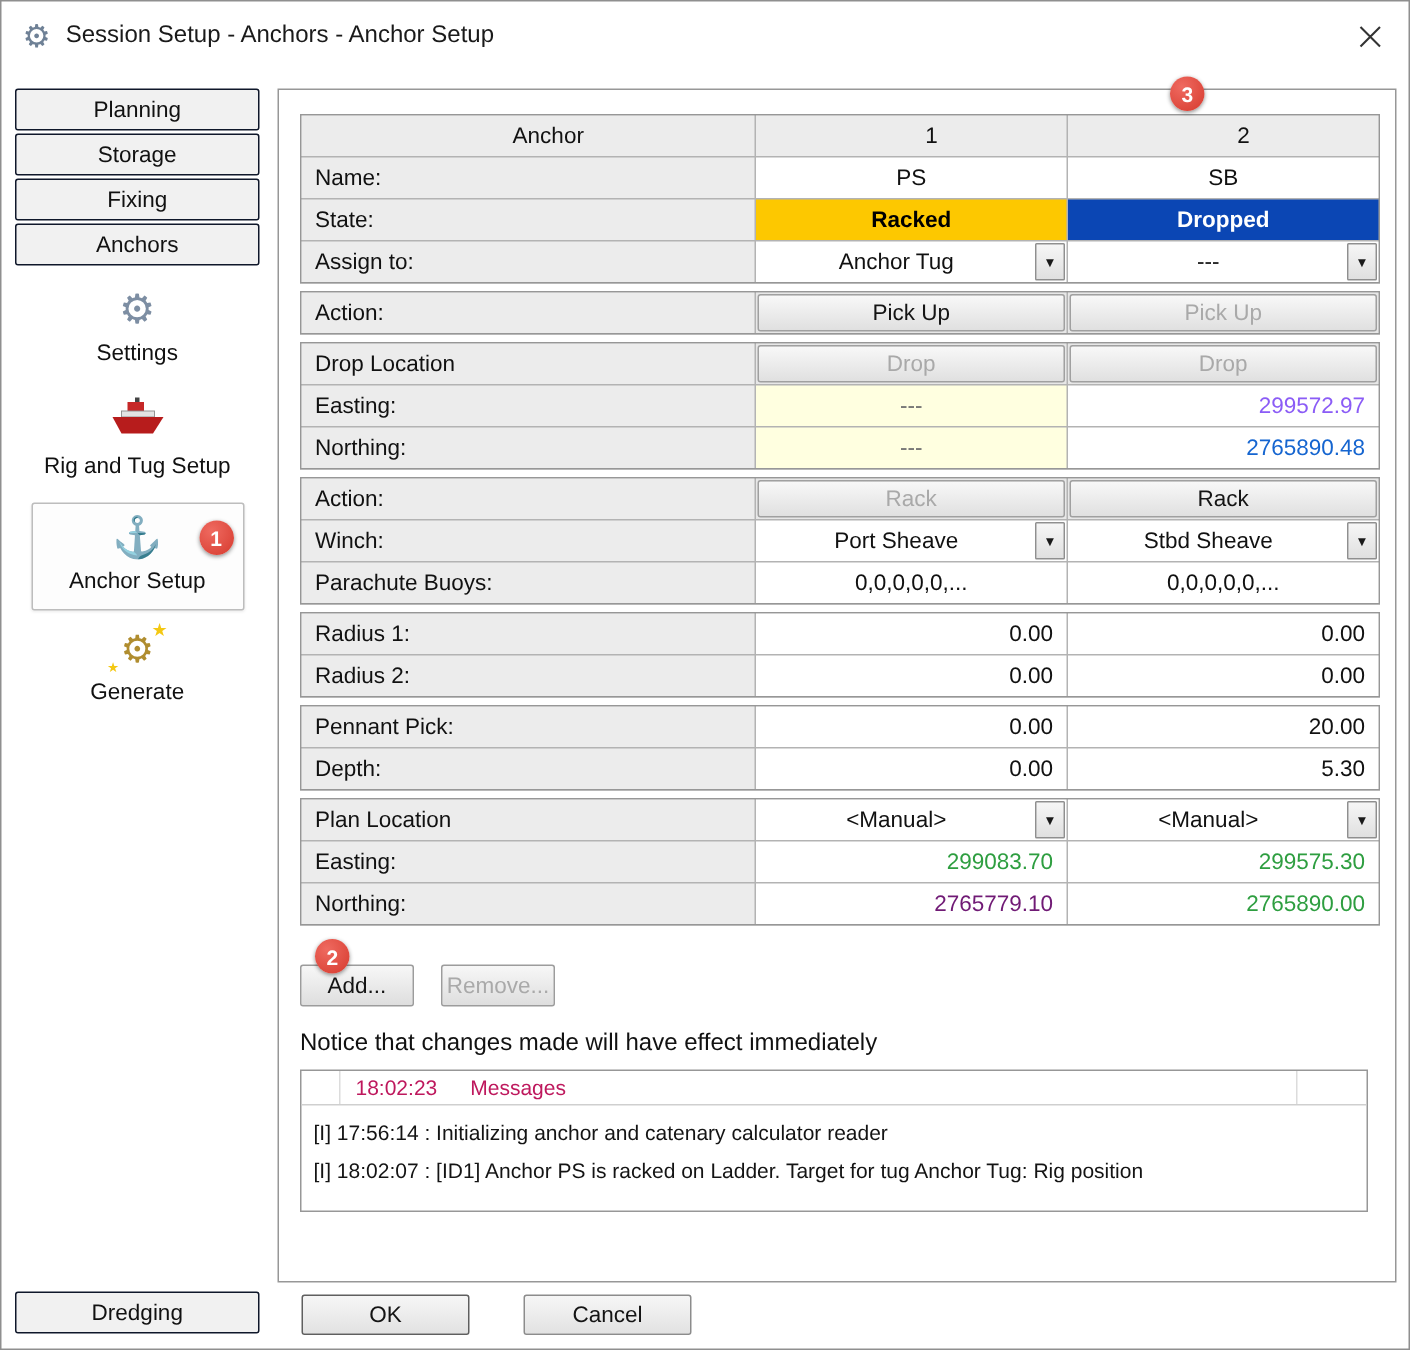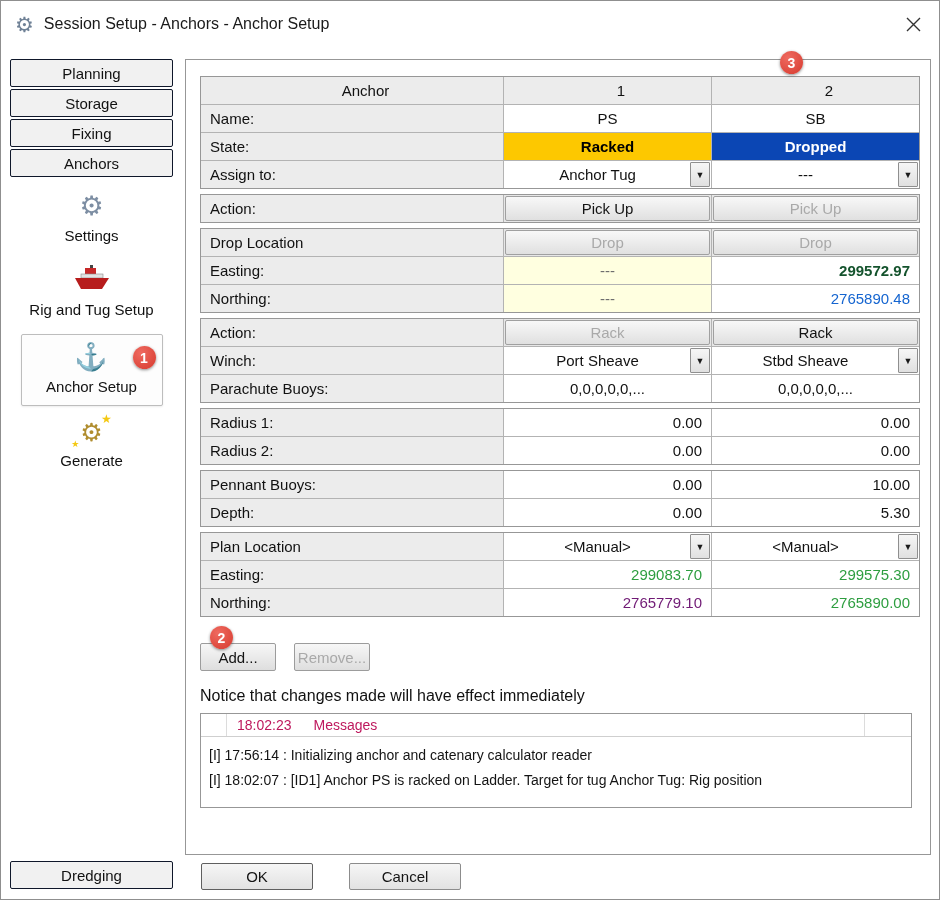--- a/index.html
+++ b/index.html
@@ -184,21 +184,21 @@
           <div class="cell lbl">Drop Location</div>
           <div class="cell btncell">
             <button class="cbtn" disabled="">Drop</button>
           </div>
           <div class="cell btncell">
             <button class="cbtn" disabled="">Drop</button>
           </div>
 
           <div class="cell lbl">Easting:</div>
           <div class="cell center pale muted">---</div>
-          <div class="cell num" style="color: #14532d; font-weight: bold;">299572.97</div>
+          <div class="cell num" style="color: #8b5cf6;">299572.97</div>
 
           <div class="cell lbl">Northing:</div>
           <div class="cell center pale muted">---</div>
           <div class="cell num" style="color: rgb(21, 101, 208); text-align: center;">2765890.48</div>
         </div>
 
         <div class="grp">
           <div class="cell lbl">Action:</div>
           <div class="cell btncell">
             <button class="cbtn" disabled="">Rack</button>
@@ -226,23 +226,23 @@
           <div class="cell lbl">Radius 1:</div>
           <div class="cell num">0.00</div>
           <div class="cell num">0.00</div>
 
           <div class="cell lbl">Radius 2:</div>
           <div class="cell num">0.00</div>
           <div class="cell num">0.00</div>
         </div>
 
         <div class="grp">
-          <div class="cell lbl">Pennant Buoys:</div>
-          <div class="cell num">0.00</div>
-          <div class="cell num">10.00</div>
+          <div class="cell lbl">Pennant Pick:</div>
+          <div class="cell num">0.00</div>
+          <div class="cell num">20.00</div>
 
           <div class="cell lbl">Depth:</div>
           <div class="cell num">0.00</div>
           <div class="cell num">5.30</div>
         </div>
 
         <div class="grp">
           <div class="cell lbl">Plan Location</div>
           <div class="cell combo">
             <span class="txt">&lt;Manual&gt;</span>

